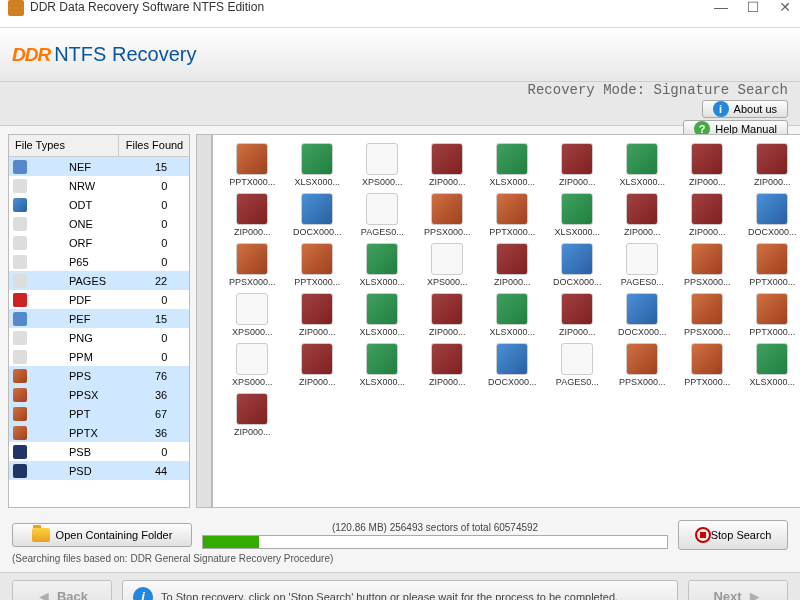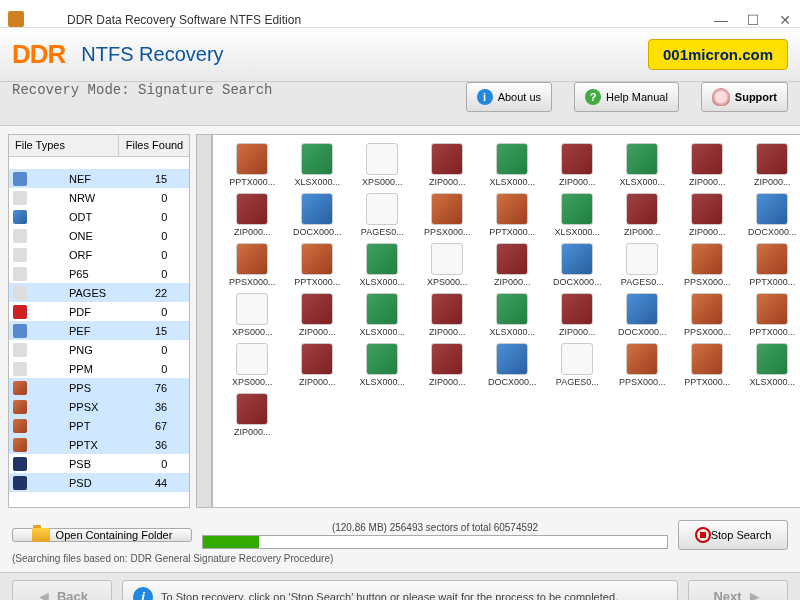--- a/index.html
+++ b/index.html
@@ -1,53 +1,53 @@
 <!DOCTYPE html>
 <html><head>
 <meta charset="utf-8">
 <style>
 * { box-sizing: border-box; margin: 0; padding: 0; font-family: Tahoma, Arial, sans-serif; }
 body { background: #fff; width: 800px; height: 600px; overflow: hidden; font-size: 11px; }
-.titlebar { height: 28px; background: #fff; border-bottom: 1px solid #ddd; display: flex; align-items: flex-end; padding: 0 8px; gap: 37px; }
+.titlebar { height: 28px; background: #fff; border-bottom: 1px solid #ddd; display: flex; align-items: flex-start; padding: 0 8px; }
 .titlebar-icon { width: 16px; height: 16px; background: #d08020; border-radius: 2px; margin-right: 6px; }
 .titlebar-text { flex: 1; font-size: 12px; color: #333; }
 .win-btns { display: flex; gap: 18px; }
 .win-btn { width: 14px; height: 14px; color: #666; cursor: default; font-size: 14px; line-height: 14px; text-align: center; }
 .header { height: 54px; background: linear-gradient(to bottom, #fff, #e8e8e8); display: flex; align-items: center; padding: 0 12px; border-bottom: 1px solid #ccc; }
-.logo-ddr { font-size: 26px; font-weight: bold; color: #ff7800; letter-spacing: -1px; margin-right: 16px; }
+.logo-ddr { font-size: 19px; font-weight: bold; font-style: italic; color: #ff7800; letter-spacing: -1px; margin-right: 4px; }
 .logo-title { font-size: 20px; color: #0a55a0; font-weight: normal; flex: 1; }
 .logo-badge { background: #ffe000; color: #002266; font-weight: bold; padding: 6px 14px; border-radius: 4px; border: 1px solid #ccaa00; font-size: 15px; }
-.toolbar { height: 44px; background: #e8e8e8; border-bottom: 1px solid #ccc; display: flex; align-items: flex-start; padding: 0 12px; gap: 22px; }
+.toolbar { height: 44px; background: #e8e8e8; border-bottom: 1px solid #ccc; display: flex; align-items: flex-end; padding: 0 12px; gap: 2px; flex-direction: column; }
 .mode-text { color: #666; font-family: 'Courier New', monospace; font-size: 14px; flex: 1; }
 .tb-btn { height: 30px; background: linear-gradient(to bottom, #fdfdfd, #e0e0e0); border: 1px solid #aaa; border-radius: 3px; padding: 0 10px; display: flex; align-items: center; gap: 5px; cursor: pointer; font-size: 11px; }
 .tb-btn .icon-circ { width: 16px; height: 16px; border-radius: 50%; display: flex; align-items: center; justify-content: center; color: #fff; font-weight: bold; font-size: 11px; }
 .icon-info { background: #2288dd; }
 .icon-help { background: #44aa44; }
 .icon-support { width: 18px; height: 18px; background: radial-gradient(circle, #fdd 40%, #c88 70%); border-radius: 50% 50% 40% 40%; }
 .main { display: flex; height: 390px; background: #f5f5f5; padding: 8px; gap: 6px; }
-.left { width: 192px; border: 1px solid #bbb; background: #fff; display: flex; flex-direction: column; gap: 12px; }
+.left { width: 192px; border: 1px solid #bbb; background: #fff; display: flex; flex-direction: column; }
 .lhead { height: 22px; background: #f0f0f0; border-bottom: 1px solid #ccc; display: flex; font-size: 11px; }
 .lhead div:first-child { width: 110px; padding: 4px 6px; border-right: 1px solid #ccc; }
 .lhead div:last-child { flex: 1; padding: 4px 6px; text-align: right; }
 .lbody { flex: 1; overflow-y: auto; }
 .frow { height: 19px; display: flex; align-items: center; padding: 0 4px; font-size: 11px; }
 .frow.sel { background: #cfe8ff; }
 .frow .ficon { width: 14px; height: 14px; margin-right: 4px; border-radius: 2px; }
 .frow .fname { width: 86px; margin-left: 38px; }
 .frow .fcount { flex: 1; text-align: right; padding-right: 18px; }
 .center-wrap { flex: 1; display: flex; }
 .gutter { width: 16px; background: #e0e0e0; border: 1px solid #bbb; }
 .grid { flex: 1; border: 1px solid #bbb; background: #fff; padding: 8px; overflow: hidden; }
 .grow { display: flex; gap: 3px; margin-bottom: 6px; }
 .gitem { width: 62px; display: flex; flex-direction: column; align-items: center; }
 .gicon { width: 32px; height: 32px; border: 1px solid #ccc; border-radius: 3px; background: #fff; display: flex; align-items: center; justify-content: center; }
 .glabel { font-size: 9px; color: #333; margin-top: 2px; white-space: nowrap; overflow: hidden; text-overflow: ellipsis; max-width: 60px; }
 .statusbar { background: #f5f5f5; padding: 4px 12px 8px; }
 .srow1 { display: flex; align-items: center; gap: 10px; }
-.open-btn { height: 14px; width: 180px; background: linear-gradient(to bottom, #fdfdfd, #e0e0e0); border: 1px solid #aaa; border-radius: 3px; display: flex; align-items: center; justify-content: center; gap: 6px; font-size: 11px; cursor: pointer; }
+.open-btn { height: 24px; width: 180px; background: linear-gradient(to bottom, #fdfdfd, #e0e0e0); border: 1px solid #aaa; border-radius: 3px; display: flex; align-items: center; justify-content: center; gap: 6px; font-size: 11px; cursor: pointer; }
 .folder-icon { width: 18px; height: 14px; background: linear-gradient(to bottom, #ffd040, #e8a020); border-radius: 2px; position: relative; }
 .folder-icon::before { content: ''; position: absolute; top: -3px; left: 1px; width: 8px; height: 3px; background: #e8a020; border-radius: 1px 1px 0 0; }
 .prog-wrap { flex: 1; }
 .prog-text { font-size: 10px; color: #444; text-align: center; margin-bottom: 2px; }
 .prog-bar { height: 14px; background: #fff; border: 1px solid #aaa; position: relative; }
 .prog-fill { height: 100%; background: #33aa00; width: 12%; }
 .stop-btn { height: 30px; width: 110px; background: linear-gradient(to bottom, #fdfdfd, #e0e0e0); border: 1px solid #aaa; border-radius: 3px; display: flex; align-items: center; justify-content: center; font-size: 11px; cursor: pointer; }
 .stop-icon { width: 16px; height: 16px; border: 2px solid #cc0000; border-radius: 50%; display: flex; align-items: center; justify-content: center; }
 .stop-icon::after { content: ''; width: 6px; height: 6px; background: #cc0000; }
 .srow2 { text-align: left; font-size: 10px; color: #555; margin-top: 3px; }
@@ -79,21 +79,20 @@
   <div class="win-btns">
     <div class="win-btn">—</div>
     <div class="win-btn">☐</div>
     <div class="win-btn">✕</div>
   </div>
 </div>
 
 <div class="header">
   <span class="logo-ddr">DDR</span>
   <span class="logo-title">NTFS Recovery</span>
-  <span class="logo-badge">001micron.com</span>
 </div>
 
 <div class="toolbar">
   <span class="mode-text">Recovery Mode: Signature Search</span>
   <div class="tb-btn">
     <span class="icon-circ icon-info">i</span>
     <span>About us</span>
   </div>
   <div class="tb-btn">
     <span class="icon-circ icon-help">?</span>

